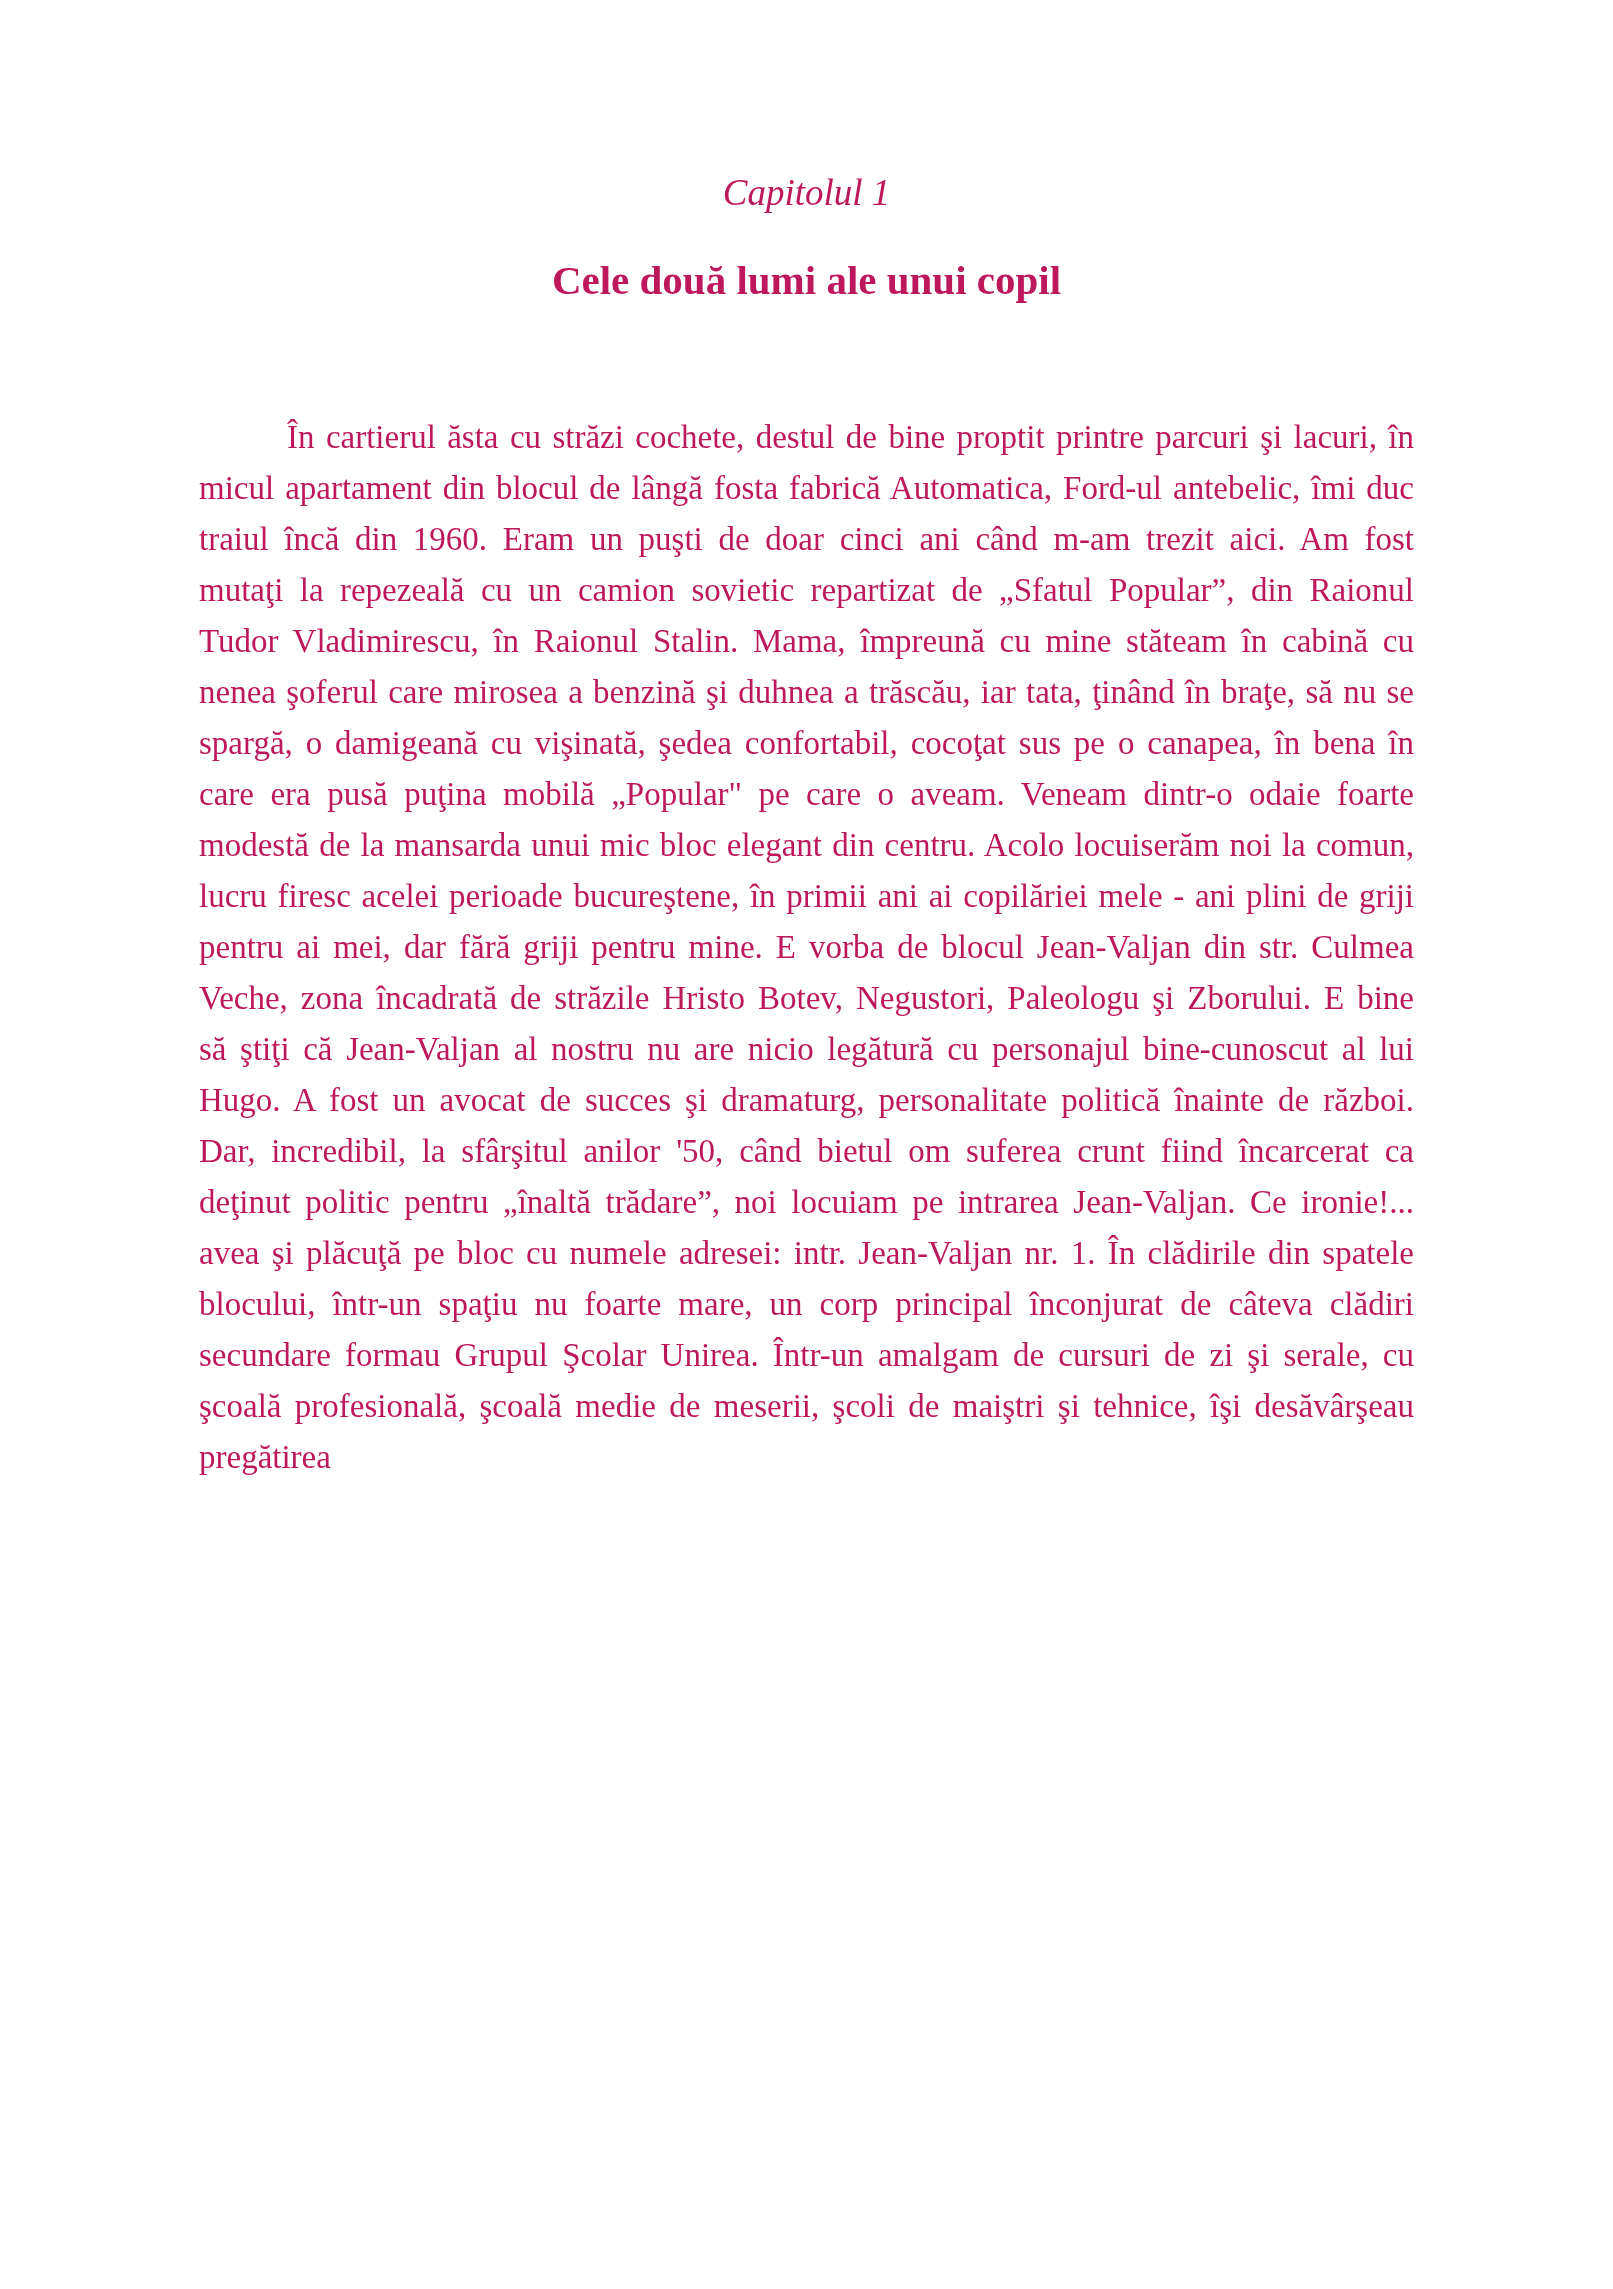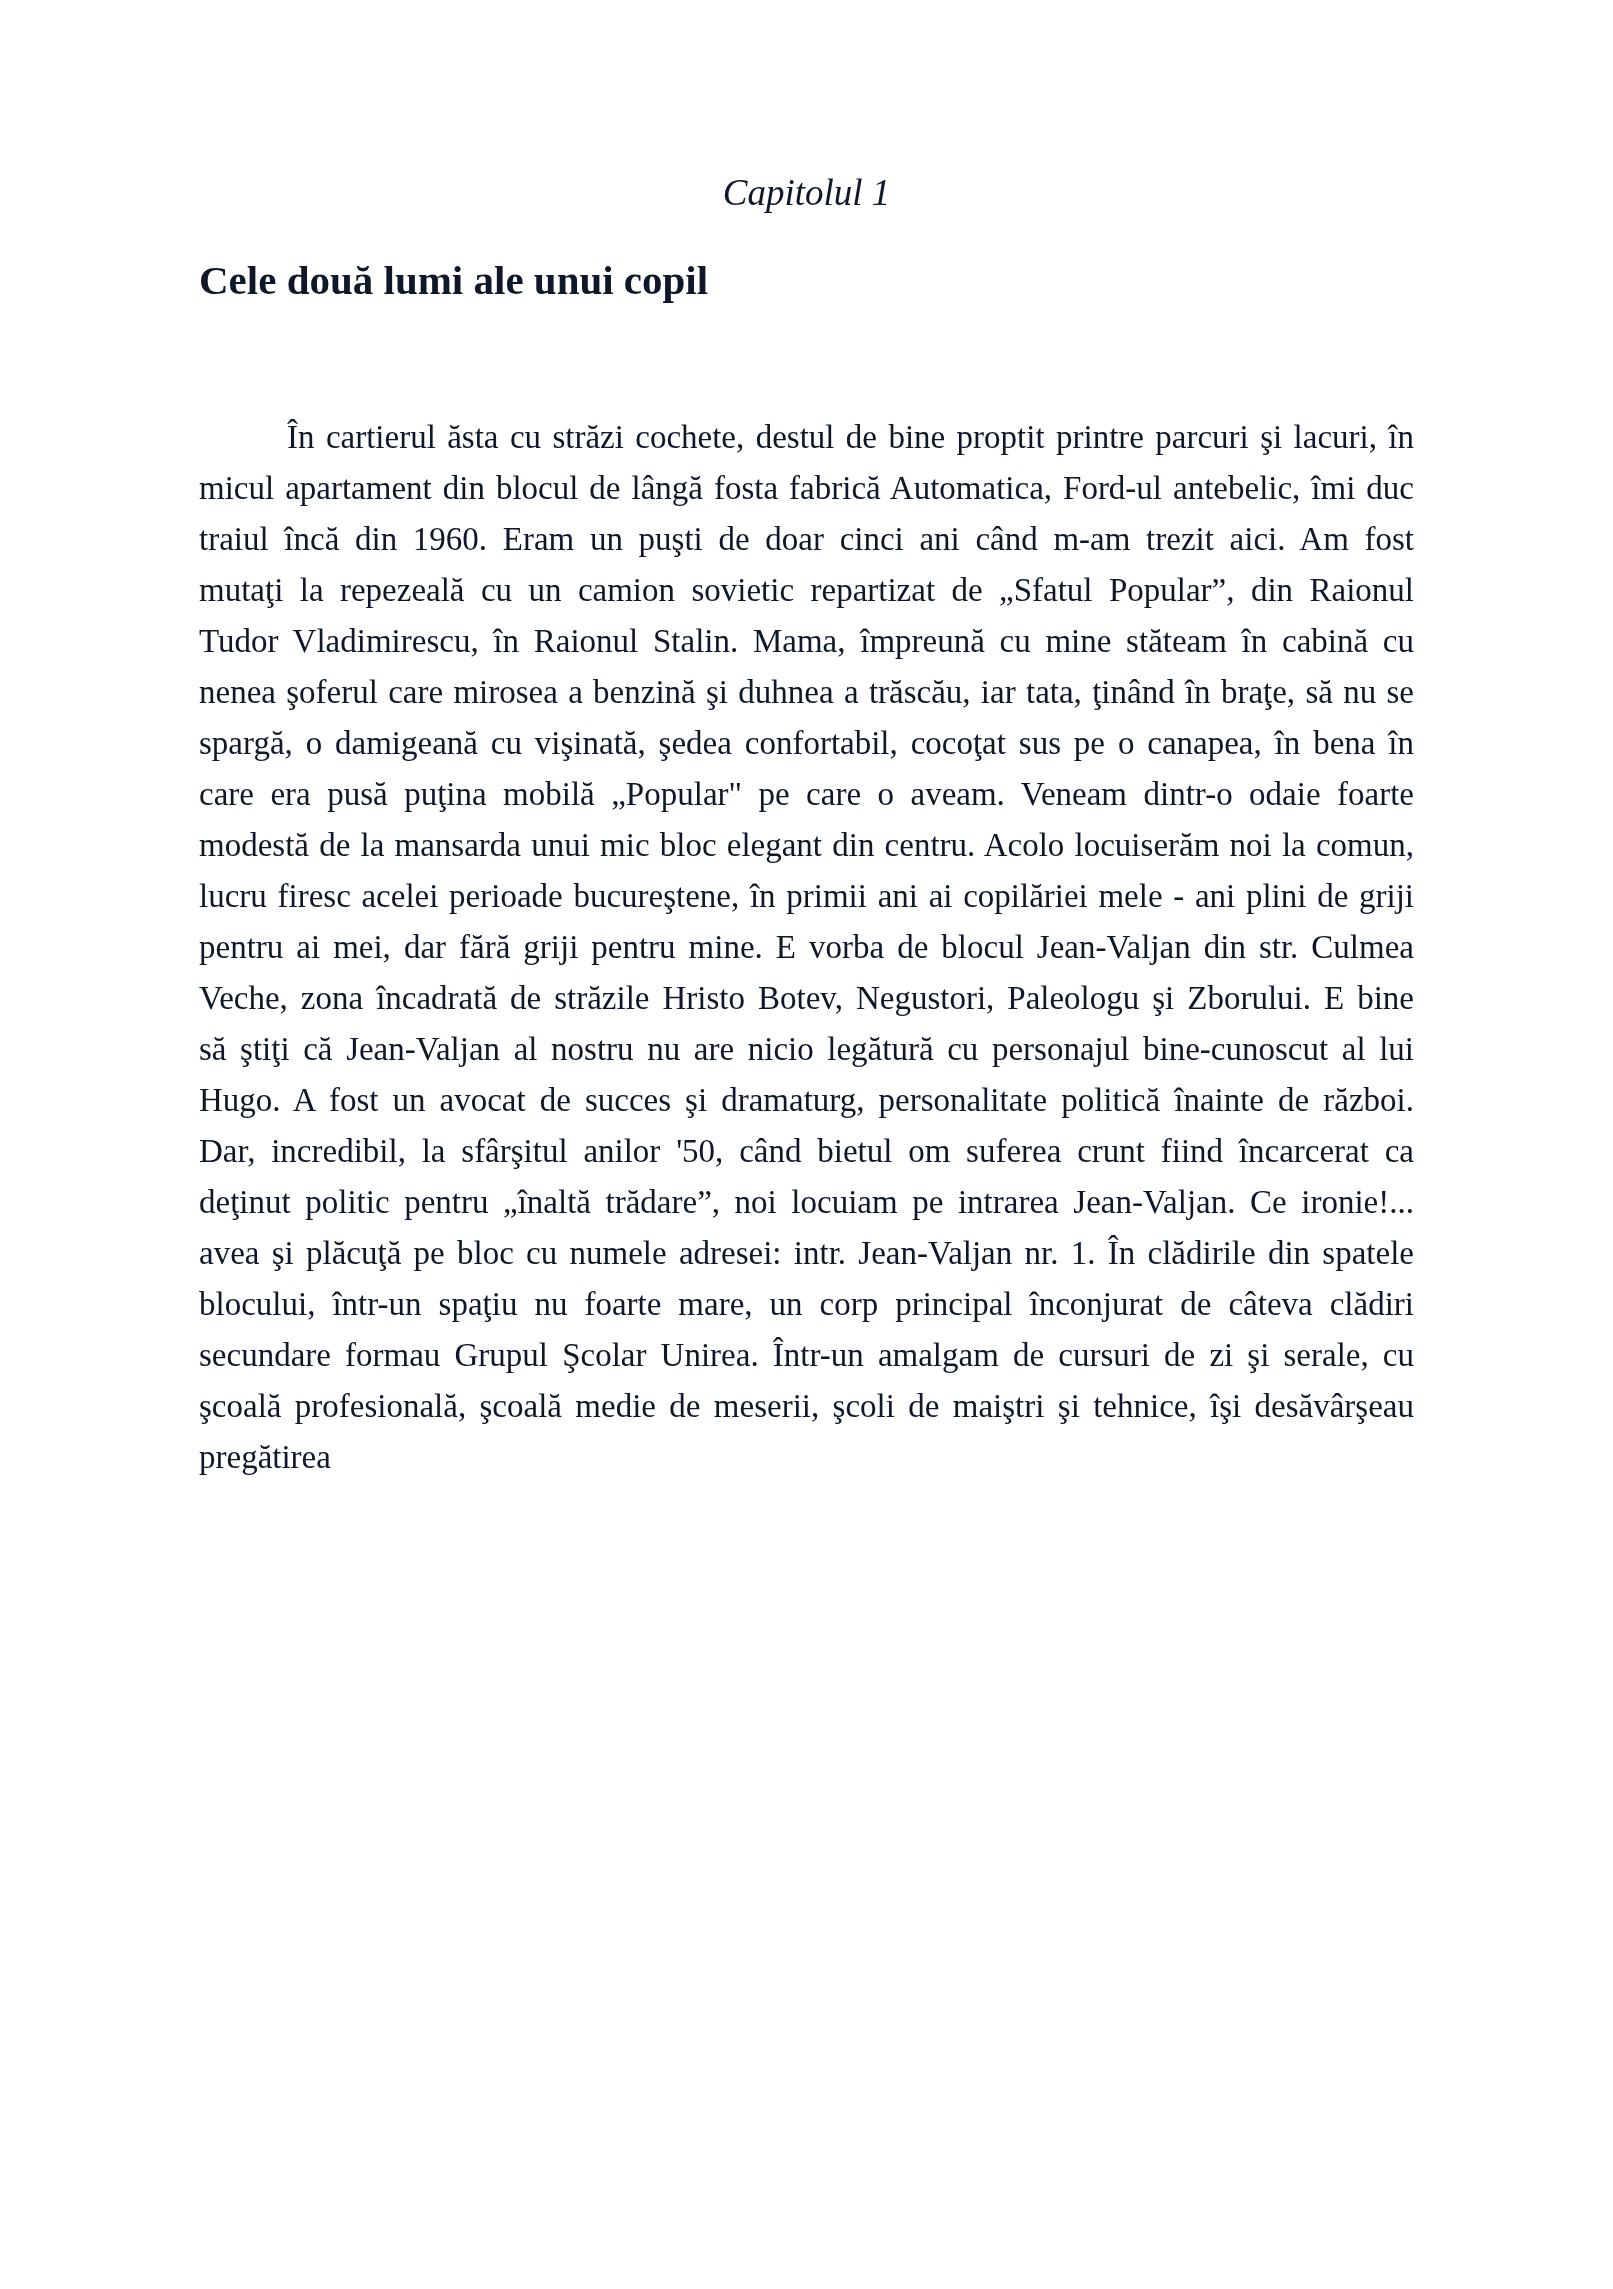--- a/index.html
+++ b/index.html
@@ -8,34 +8,34 @@
     background: #ffffff;
   }
   .page {
     position: relative;
     width: 1613px;
     height: 2290px;
     background: #ffffff;
     box-sizing: border-box;
     padding: 171px 199px 0 199px;
     font-family: "Liberation Serif", serif;
-    color: #0f172a;
+    color: #be185d;
     overflow: hidden;
   }
   .chapter-title {
     margin: 0;
     text-align: center;
     font-style: italic;
     font-weight: 400;
     font-size: 37px;
     line-height: 1.2;
   }
   .section-title {
     margin: 41px 0 0 0;
-    text-align: left;
+    text-align: center;
     font-weight: 700;
     font-size: 41px;
     line-height: 1.2;
   }
   .body-text {
     margin: 106px 0 0 0;
     font-size: 33px;
     line-height: 51px;
     text-align: justify;
     text-indent: 88px;

